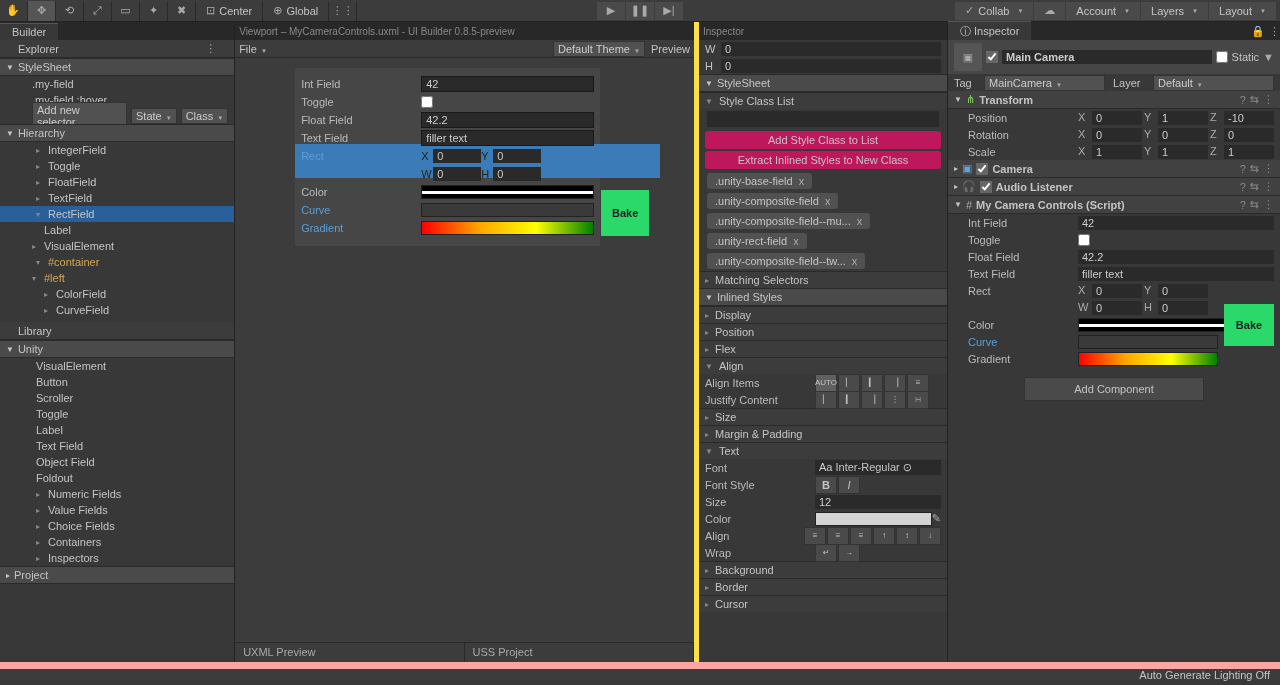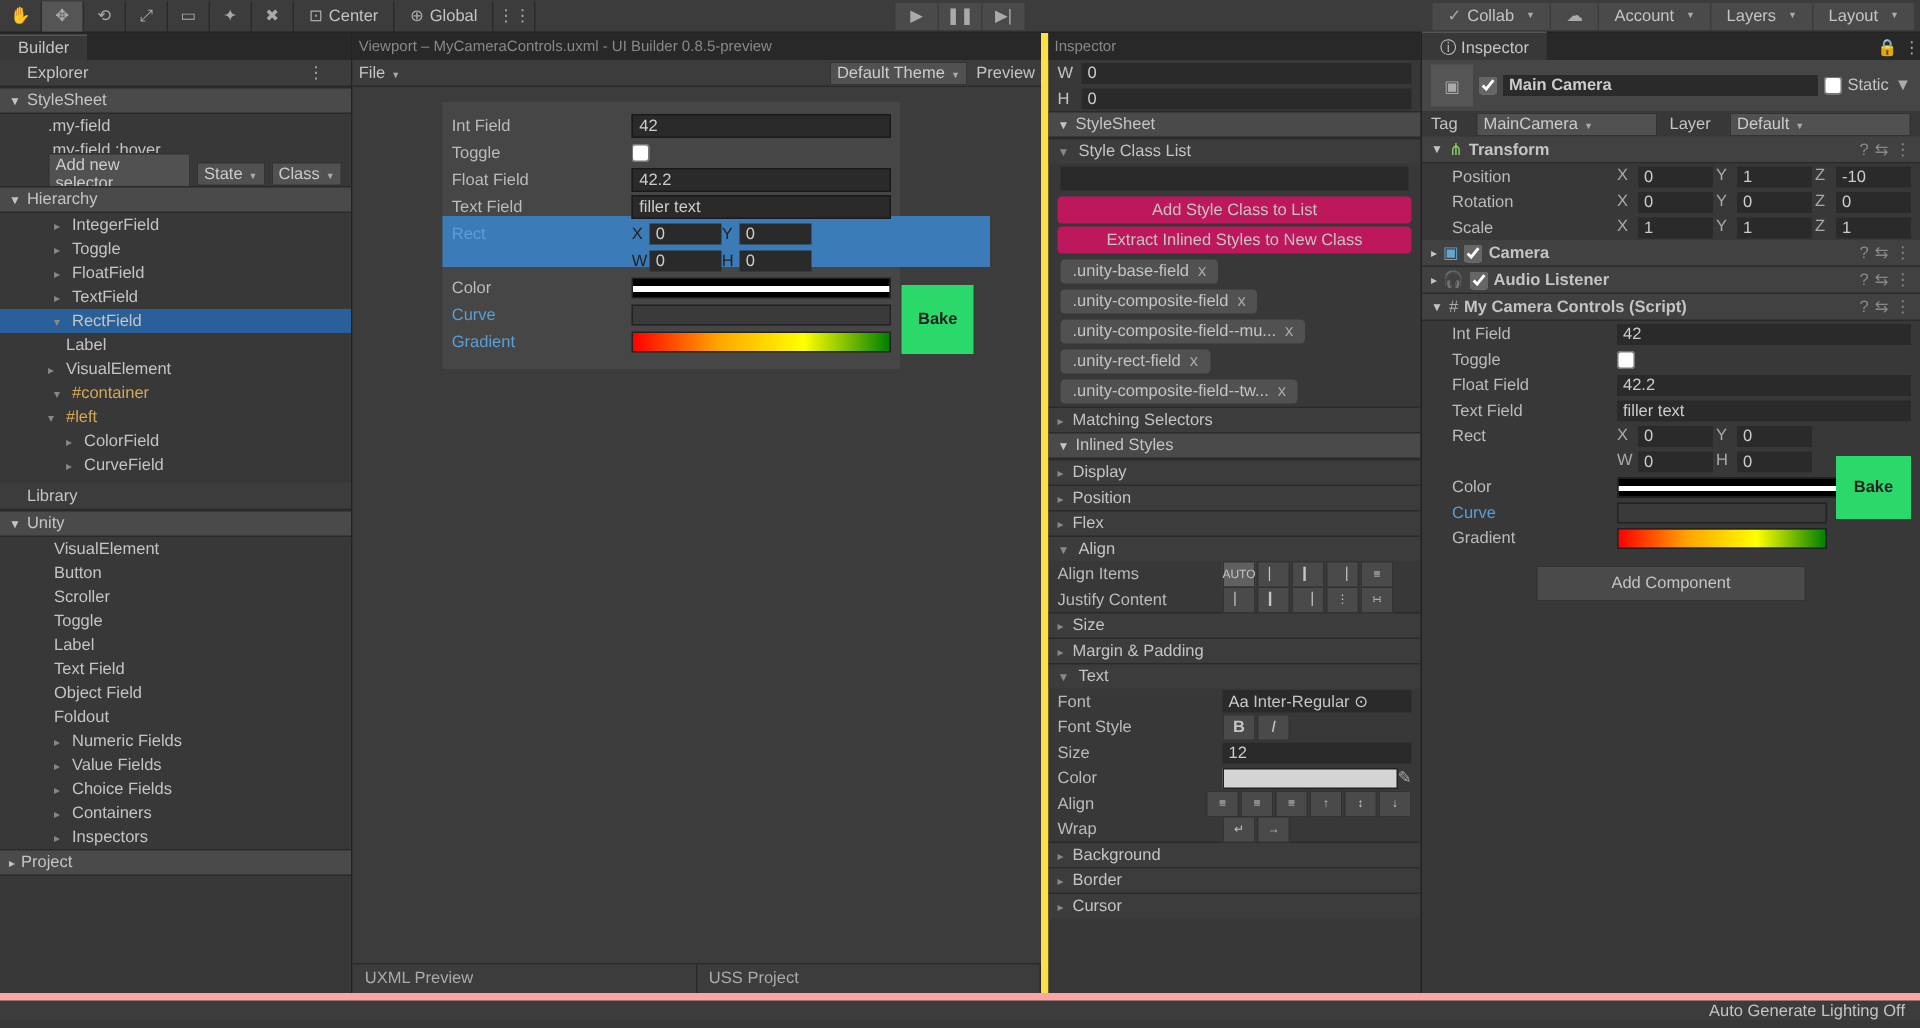--- a/index.html
+++ b/index.html
@@ -65,21 +65,21 @@
 .comp-header .q { color:#888; cursor:pointer; }
 .comp-row { display:flex; align-items:center; padding:1px 6px 1px 20px; height:17px; }
 .comp-label { width:110px; color:#bbb; }
 .xyzsplit { display:flex; gap:2px; flex:1; }
 .xyz-lbl { color:#aaa; width:12px; }
 .xyz-val { background:#2a2a2a; width:50px; padding:1px 4px; color:#ccc; }
 .add-comp { margin:10px auto; width:180px; padding:5px; background:#4a4a4a; text-align:center; border:1px solid #333; cursor:pointer; }
 
 .preview-footer { height:20px; background:#3c3c3c; display:flex; border-top:1px solid #2a2a2a; }
 .preview-half { flex:1; padding:3px 8px; border-right:1px solid #2a2a2a; color:#aaa; }
-.status-bar { height:18px; background:#3c3c3c; border-top:5px solid #fca5a5; display:flex; align-items:center; justify-content:flex-end; padding:0 10px; }
+.status-bar { height:18px; background:#3c3c3c; border-top:7px solid #fca5a5; display:flex; align-items:center; justify-content:flex-end; padding:0 10px; }
 
 input[type=checkbox] { width:12px; height:12px; accent-color:#666; }
 .ico { font-size:11px; color:#aaa; }
 select, .select-like { background:#515151; border:1px solid #333; color:#ccc; padding:1px 4px; }
 </style>
 </head>
 <body>
 
 <div class="toolbar">
   <div class="tool-btn">

